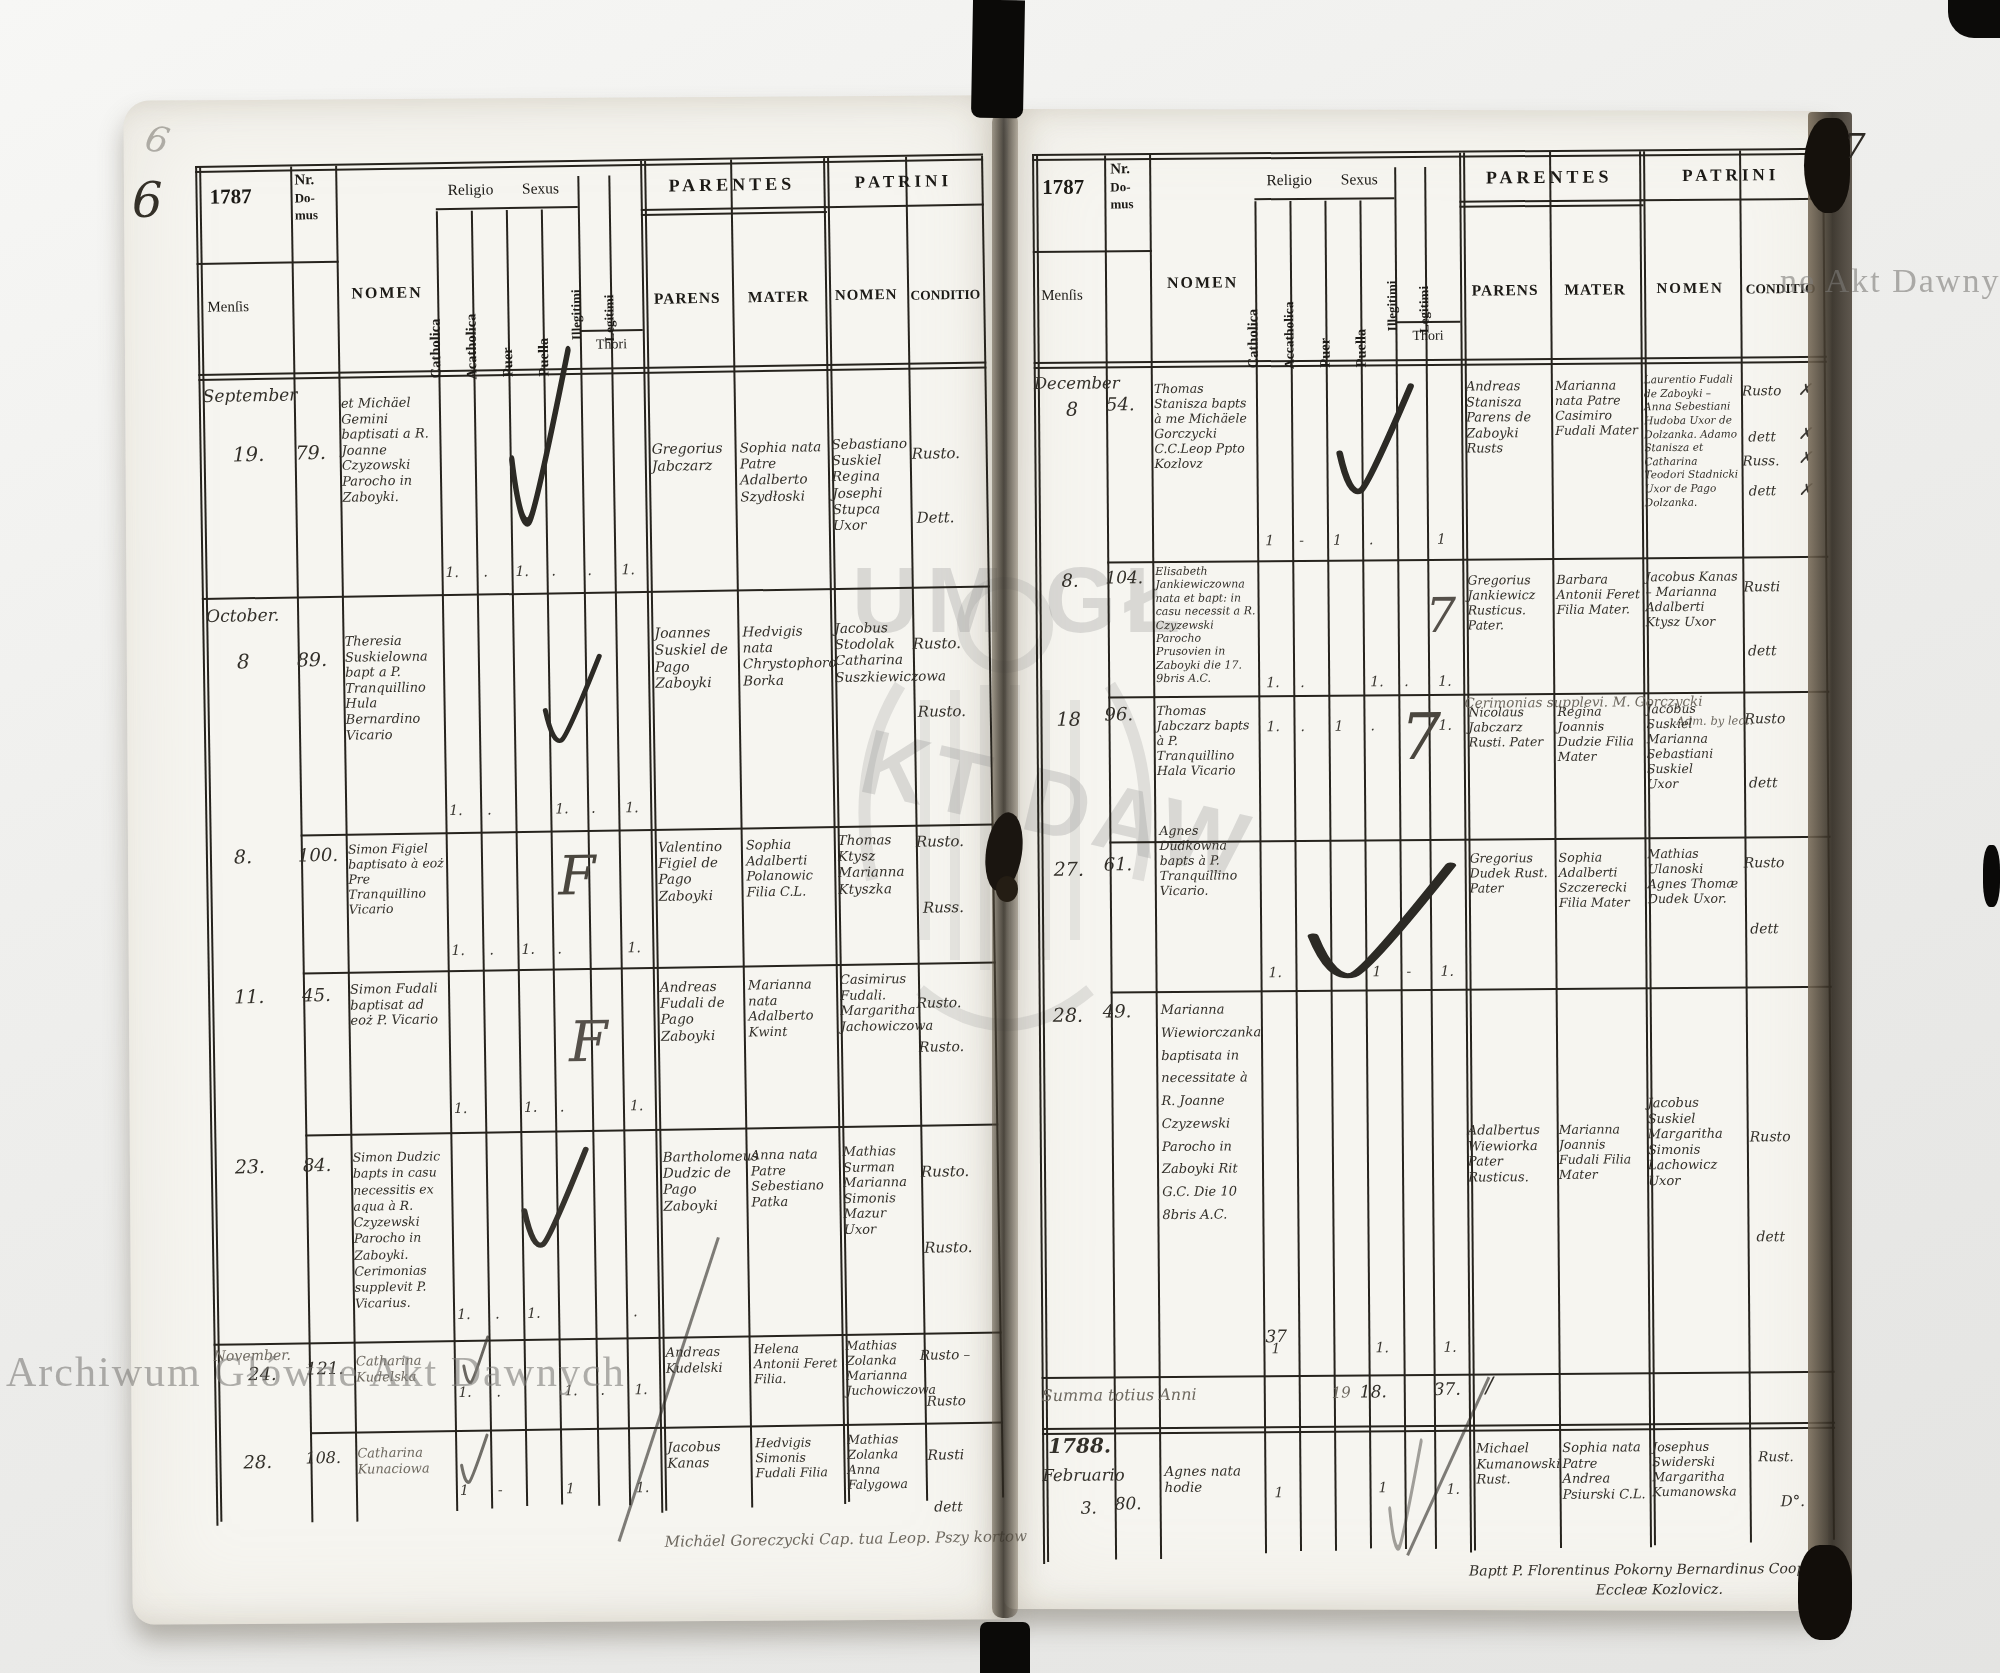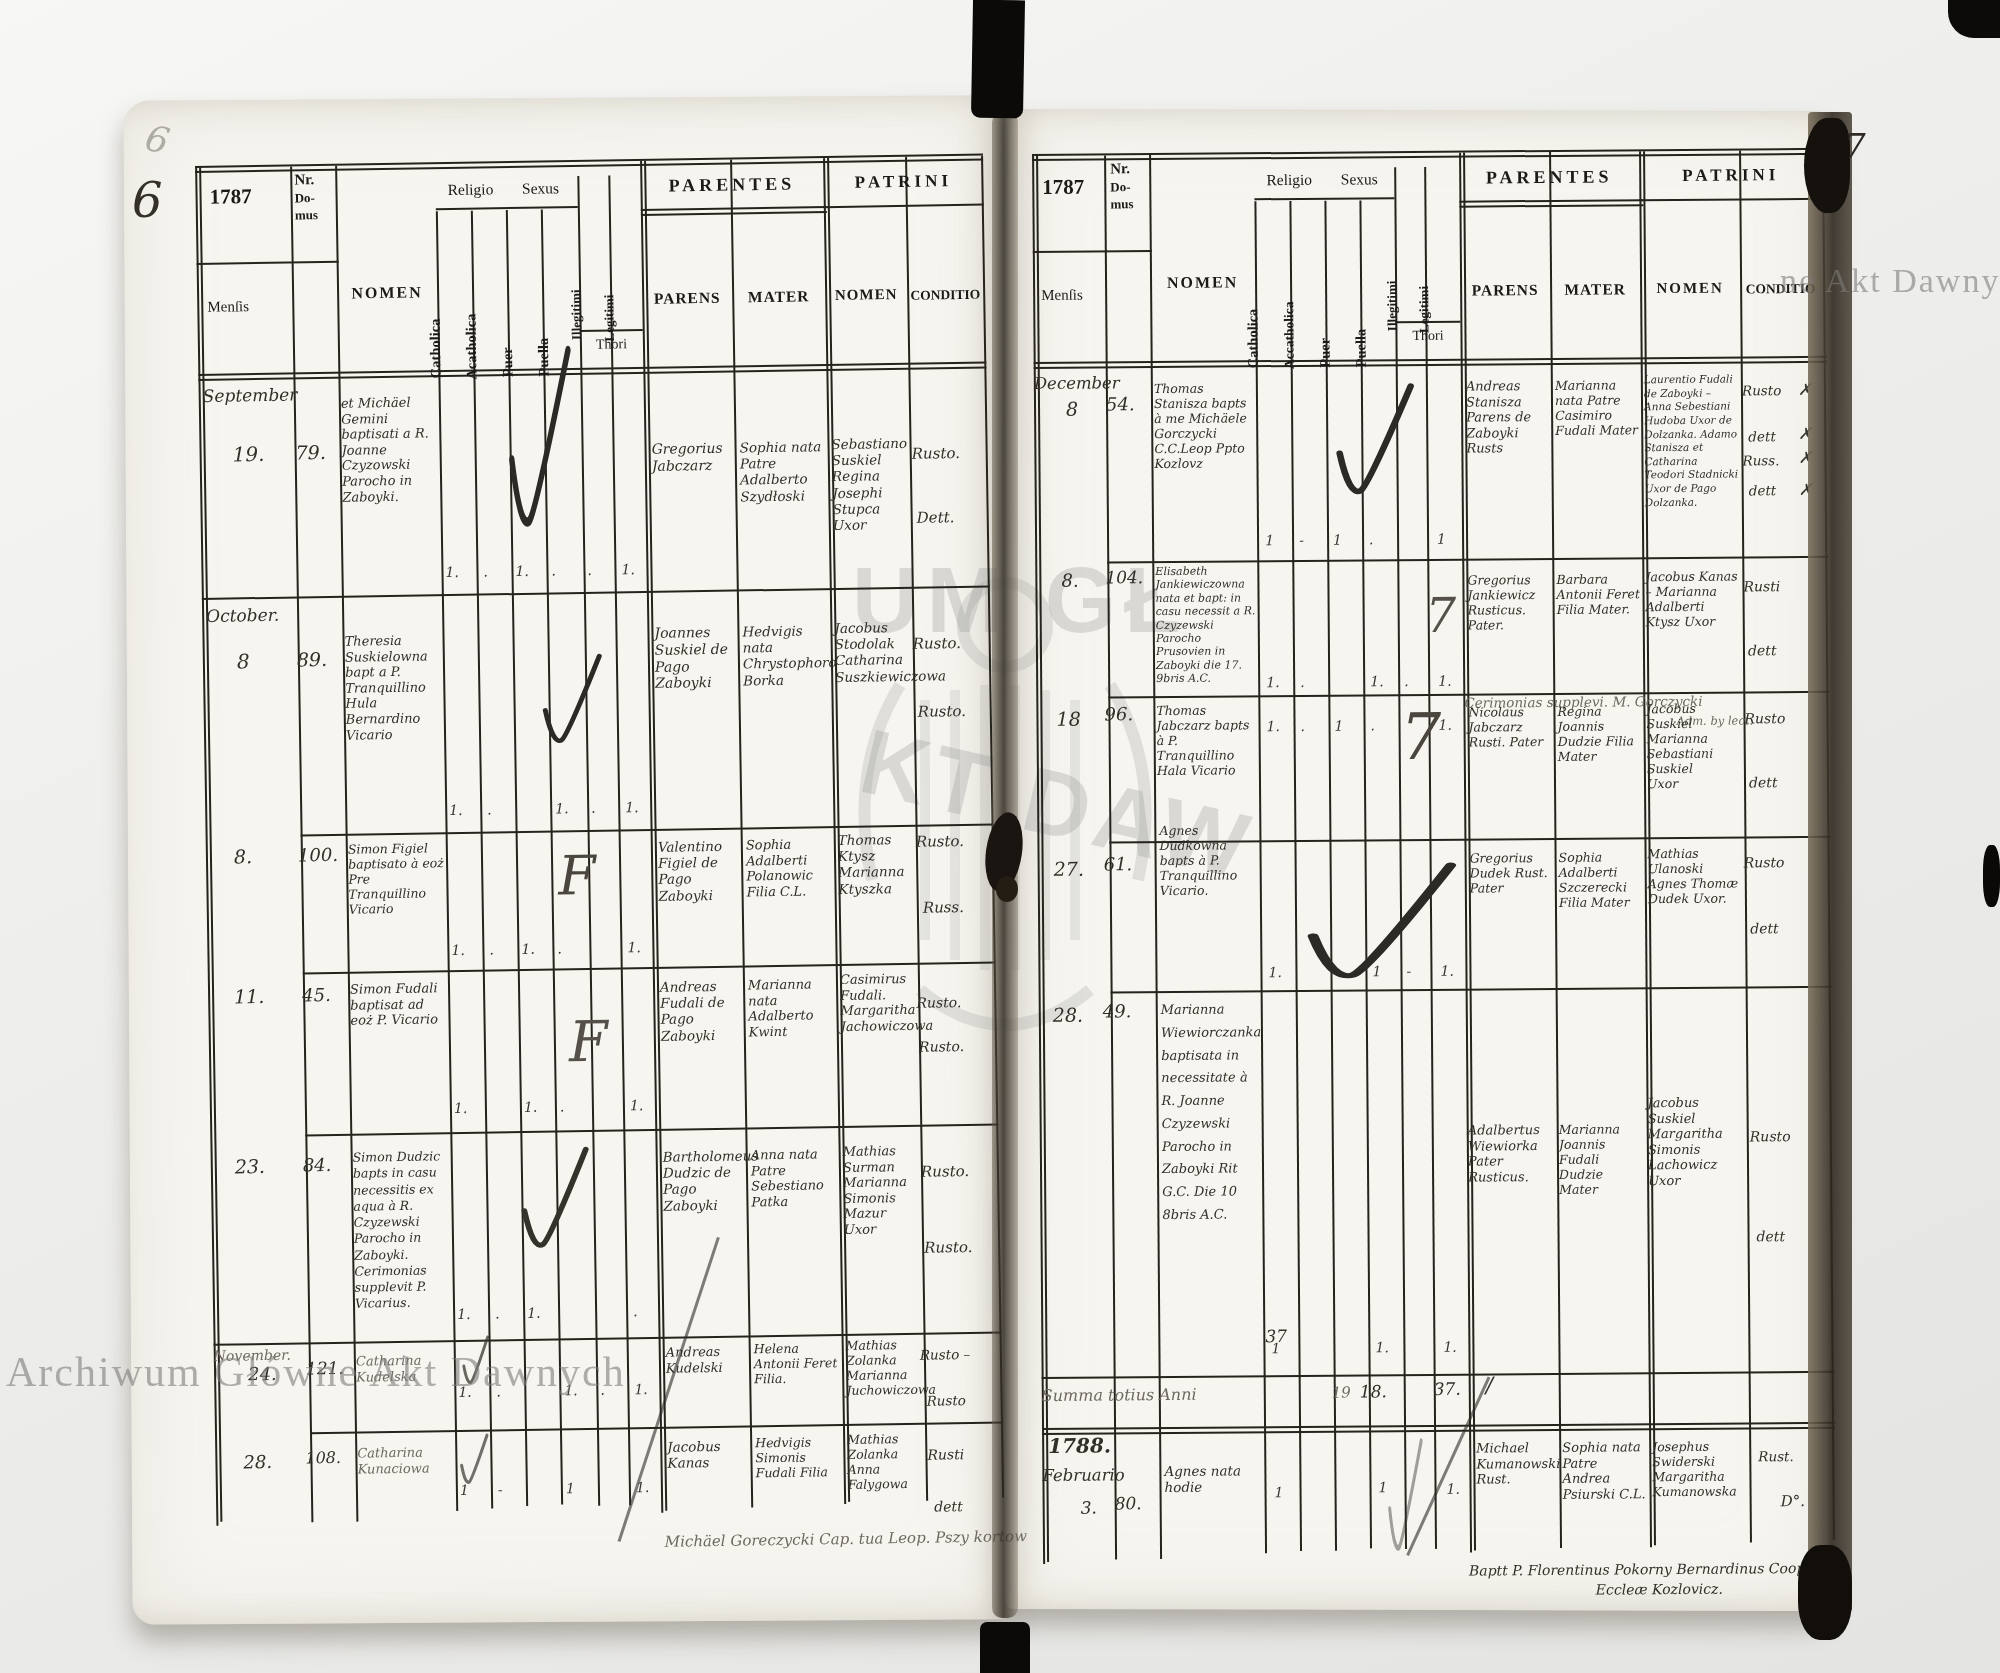--- a/index.html
+++ b/index.html
@@ -328,21 +328,21 @@
   <span class="mk" style="left:368px;top:818px">-</span>
   <span class="mk" style="left:402px;top:818px">1.</span>
   <svg class="ck" style="left:253px;top:712px;width:182px;height:136px" viewBox="0 0 100 160" preserveAspectRatio="none">
       <path d="M12 92 Q22 146 34 138 Q42 132 88 10" fill="none" stroke="#2c2a25" stroke-width="6" stroke-linecap="round"></path>
     </svg>
 
   <span class="hw" style="left:14px;top:856px;font-size:19px">28.</span>
   <span class="hw" style="left:64px;top:853px;font-size:18px">49.</span>
   <span class="hw" style="left:122px;top:852px;width:95px;font-size:13px;line-height:1.75">Marianna Wiewiorczanka baptisata in necessitate à R. Joanne Czyzewski Parocho in Zaboyki Rit G.C. Die 10 8bris A.C.</span>
   <span class="hw" style="left:428px;top:978px;width:86px;font-size:13px">Adalbertus Wiewiorka Pater Rusticus.</span>
-  <span class="hw" style="left:519px;top:978px;width:84px;font-size:12.5px">Marianna Joannis Fudali Dudzie Mater</span>
+  <span class="hw" style="left:519px;top:978px;width:84px;font-size:12.5px">Marianna Joannis Fudali Filia Mater</span>
   <span class="hw" style="left:608px;top:952px;width:96px;font-size:13px">Jacobus Suskiel Margaritha Simonis Lachowicz Uxor</span>
   <span class="hw" style="left:710px;top:986px;font-size:14px">Rusto</span>
   <span class="hw" style="left:716px;top:1086px;font-size:14px">dett</span>
   <span class="mk" style="left:230px;top:1194px">1</span>
   <span class="mk" style="left:334px;top:1194px">1.</span>
   <span class="mk" style="left:402px;top:1194px">1.</span>
 
   <span class="hw lt" style="left:0px;top:1238px;width:210px;font-size:16px;white-space:nowrap">Summa totius Anni</span>
   <span class="hw" style="left:224px;top:1180px;font-size:17px">37</span>
   <span class="hw lt" style="left:290px;top:1238px;font-size:15px">19</span>

